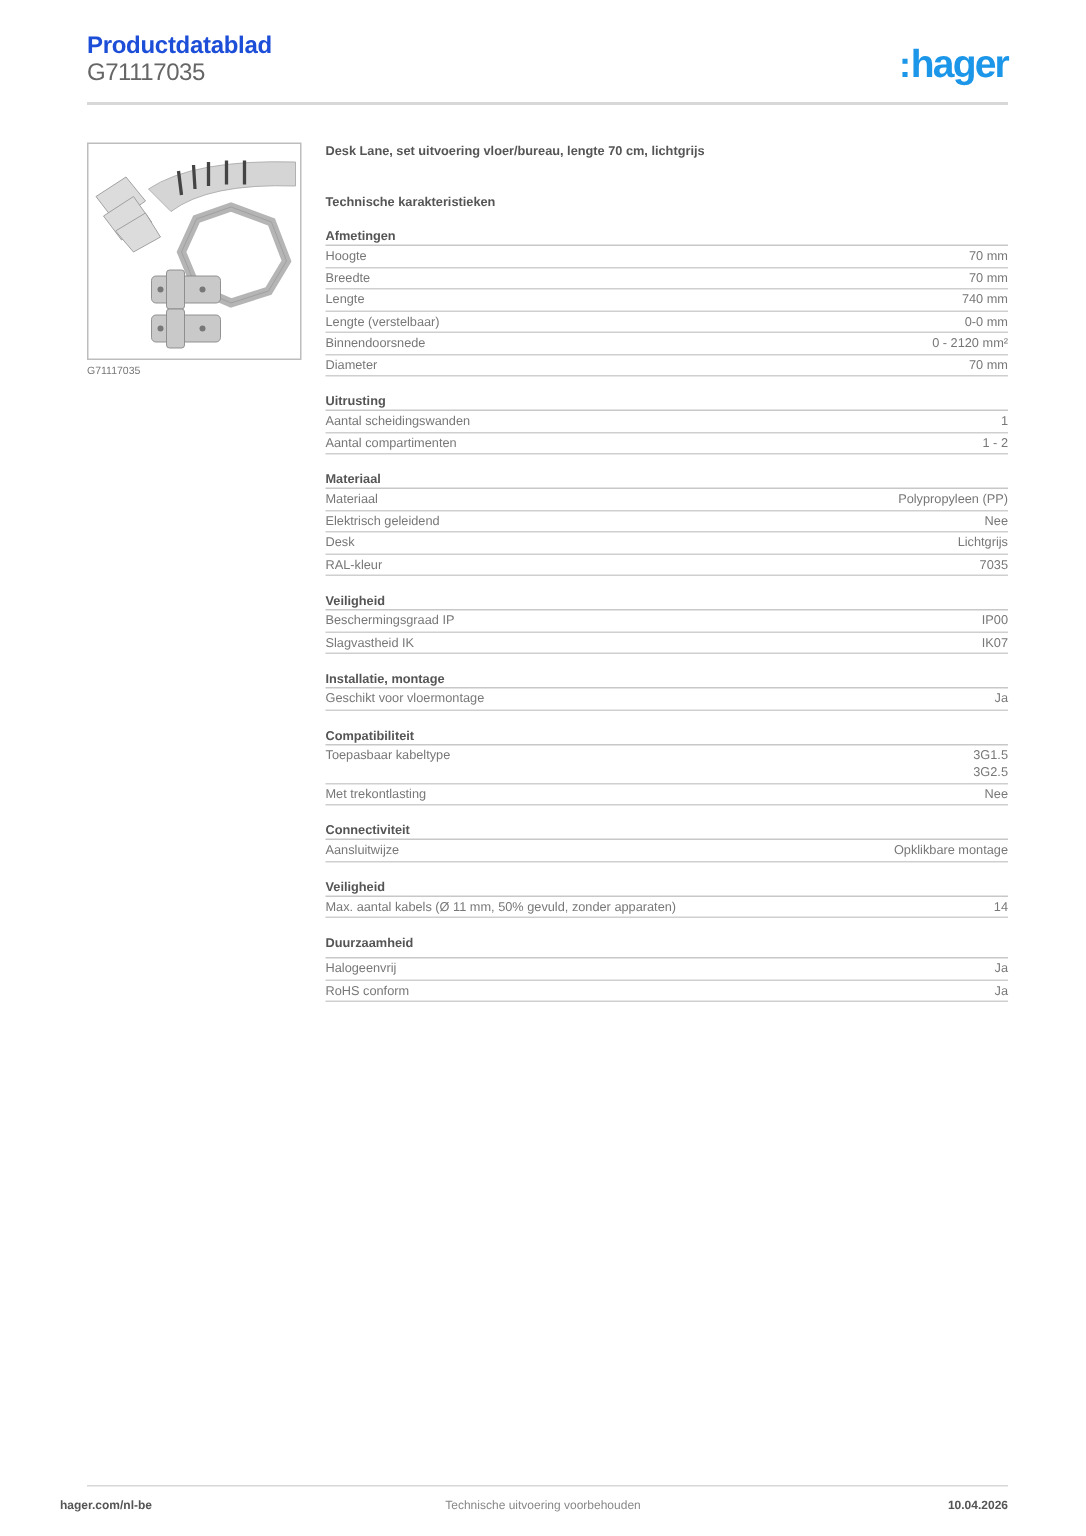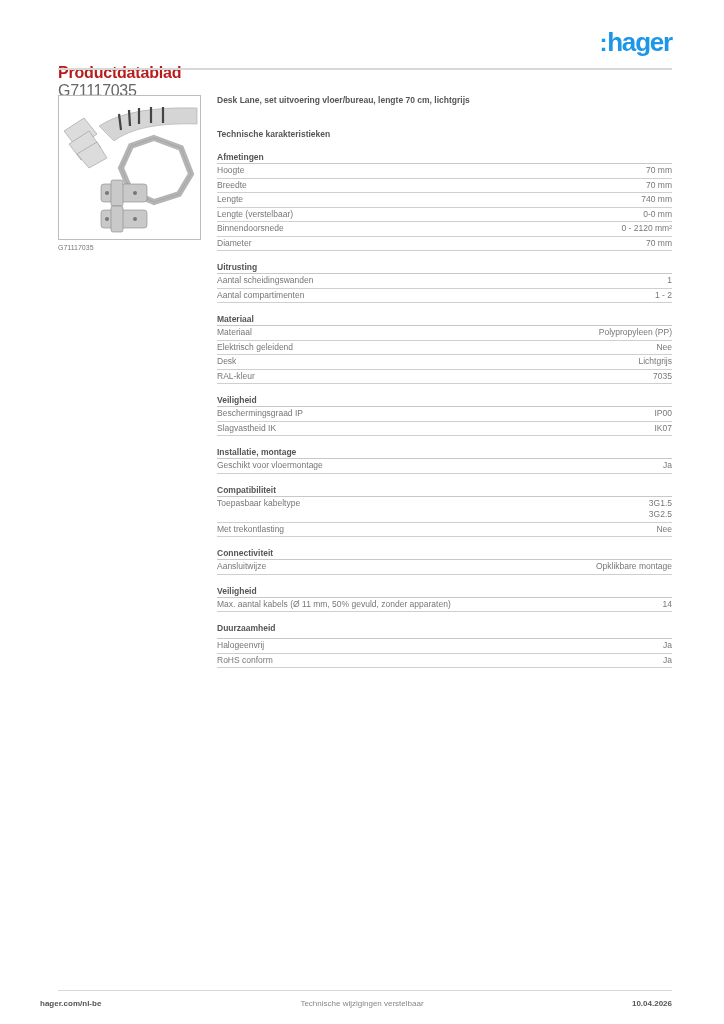--- a/index.html
+++ b/index.html
@@ -1,19 +1,19 @@
 <!DOCTYPE html>
 <html><head>
   <meta charset="utf-8">
   <style>
     html, body { margin:0; padding:0; background:#ffffff; }
     body { width:724px; height:1024px; position:relative; overflow:hidden;
            font-family:"Liberation Sans", sans-serif; color:#444; }
     .header { position:absolute; left:58px; top:22px; }
-    .title { font-size:16px; font-weight:bold; color:#b91c1c; line-height:18px; letter-spacing:-0.2px;margin-top:42px; }
+    .title { font-size:16px; font-weight:bold; color:#1d4ed8; line-height:18px; letter-spacing:-0.2px; }
     .code { font-size:16px; color:#666; line-height:18px; letter-spacing:-0.3px; }
     .logo { position:absolute; right:52px; top:28px; font-size:26px; font-weight:bold;
             color:#1c96e8; letter-spacing:-1.2px; line-height:28px; }
     .logo .colon { font-size:24px; margin-right:1px; }
     .hr-top { position:absolute; left:58px; right:52px; top:68px; height:1.5px; background:#d8d8d8; }
     .image-box { position:absolute; left:58px; top:95px; width:143px; height:145px;
                  border:1px solid #bdbdbd; box-sizing:border-box; background:#fff; overflow:hidden; }
     .image-caption { position:absolute; left:58px; top:244px; font-size:7px; color:#777; }
     .content { position:absolute; left:217px; width:455px; top:95px; }
     .product-desc { font-size:8.5px; font-weight:bold; color:#555; height:14px; line-height:11px; }
@@ -197,14 +197,14 @@
         <div class="row">
           <span>RoHS conform</span>
           <span class="val">Ja</span>
         </div>
       </div>
     </div>
 </div>
 
 <div class="hr-bottom"></div>
 <div class="footer-left">hager.com/nl-be</div>
-<div class="footer-center">Technische wijzigingen verstelbaar</div>
+<div class="footer-center">Technische uitvoering voorbehouden</div>
 <div class="footer-right">10.04.2026</div>
 
 </body></html>

